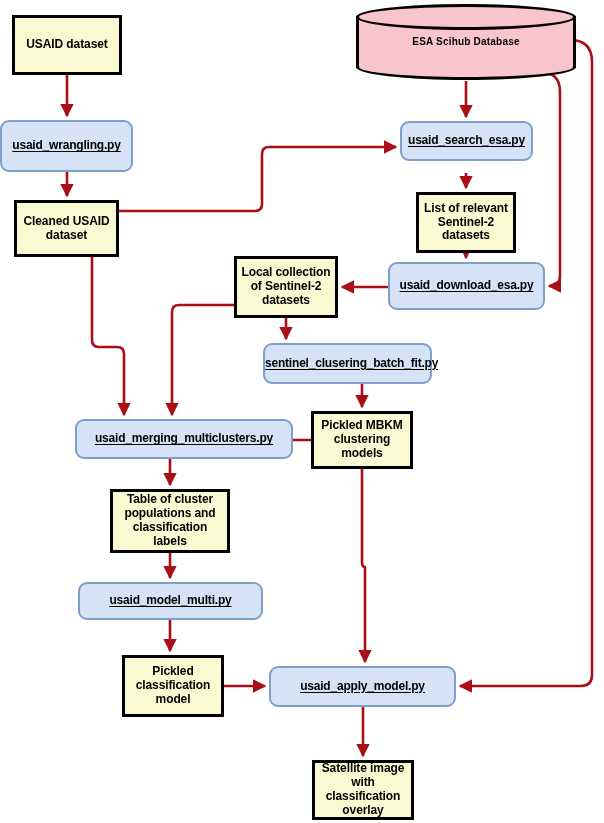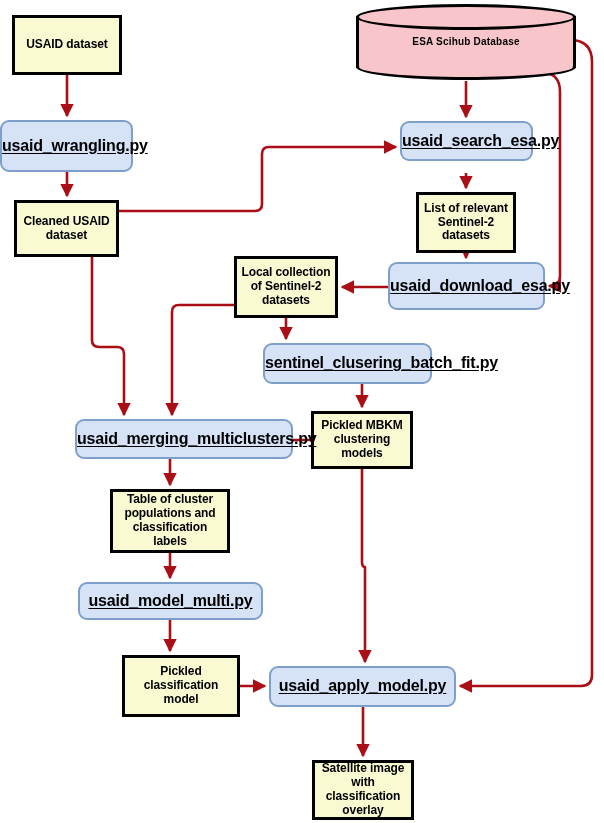--- a/index.html
+++ b/index.html
@@ -46,21 +46,21 @@
     border: 3px solid #000000;
     font-size: 12px;
     font-weight: bold;
     letter-spacing: -0.1px;
   }
   
   .node.process {
     background: #D6E3F7;
     border: 2px solid #7D9FC9;
     border-radius: 9px;
-    font-size: 16px;
+    font-size: 12px;
     font-weight: bold;
     letter-spacing: -0.2px;
   }
   .node.process .label {
     text-decoration: underline;
     text-underline-offset: 2px;
   }
   
   .node.database {
     background: transparent;
@@ -236,21 +236,21 @@
     <span class="label">Table of cluster
 populations and
 classification
 labels</span>
   </div>
 
   <div class="node process" style="left:78px; top:582px; width:185px; height:38px;">
     <span class="label">usaid_model_multi.py</span>
   </div>
 
-  <div class="node data" style="left:122px; top:655px; width:118px; height:62px;">
+  <div class="node data" style="left:122px; top:655px; width:102px; height:62px;">
     <span class="label">Pickled
 classification
 model</span>
   </div>
 
   <div class="node process" style="left:269px; top:666px; width:187px; height:41px;">
     <span class="label">usaid_apply_model.py</span>
   </div>
 
   <div class="node data" style="left:312px; top:760px; width:102px; height:60px;">

